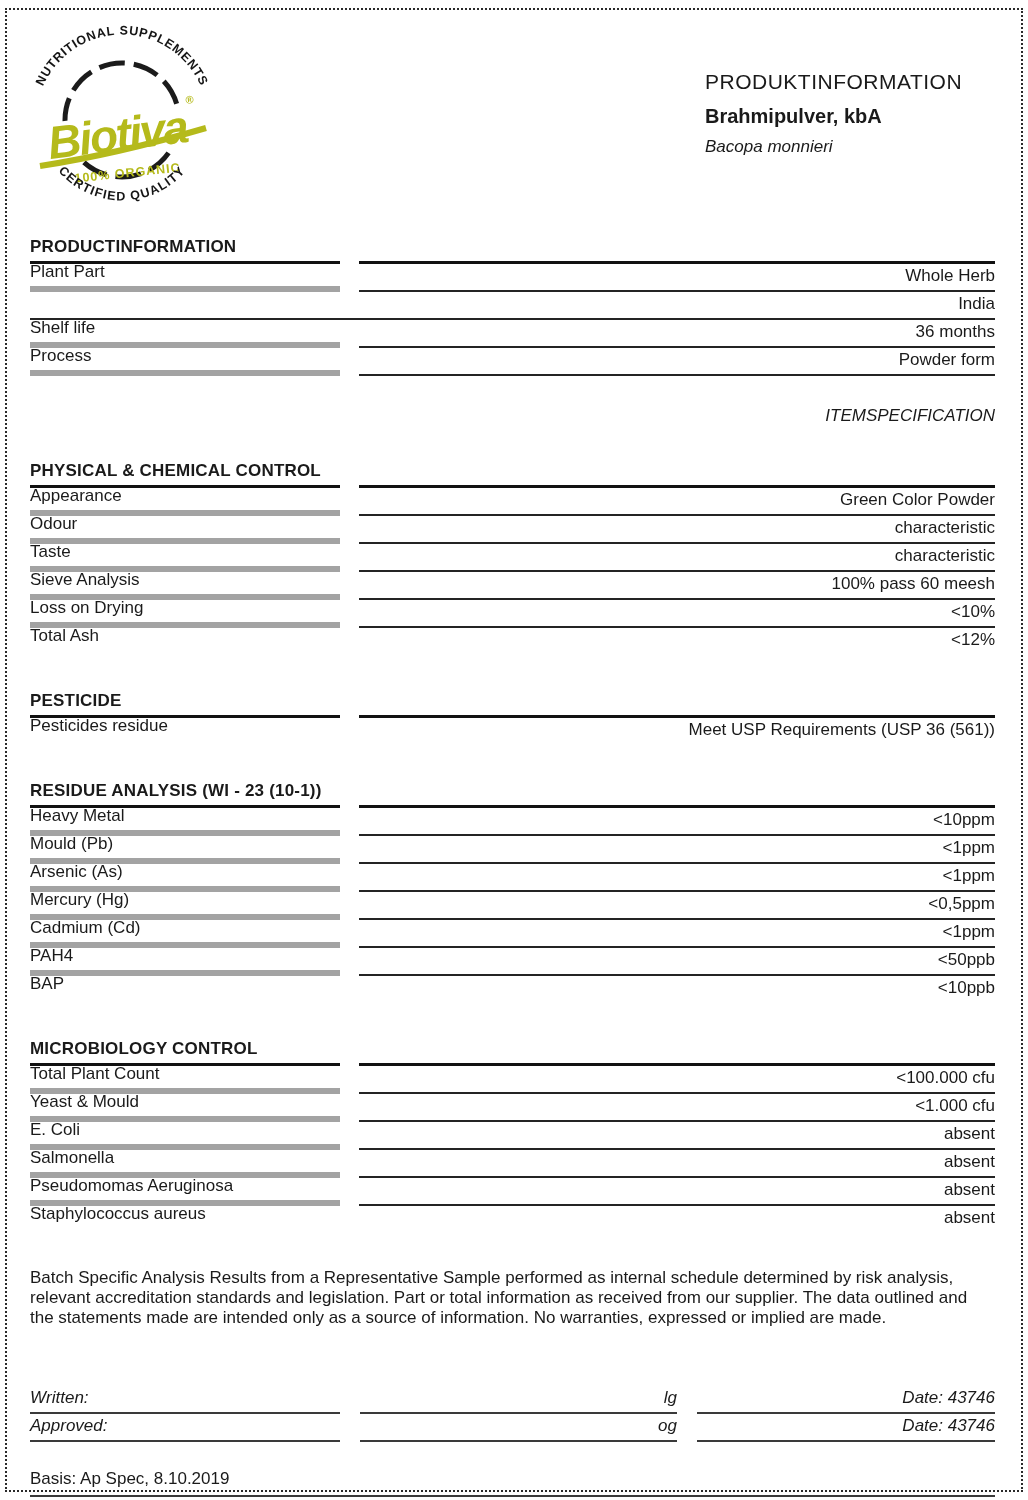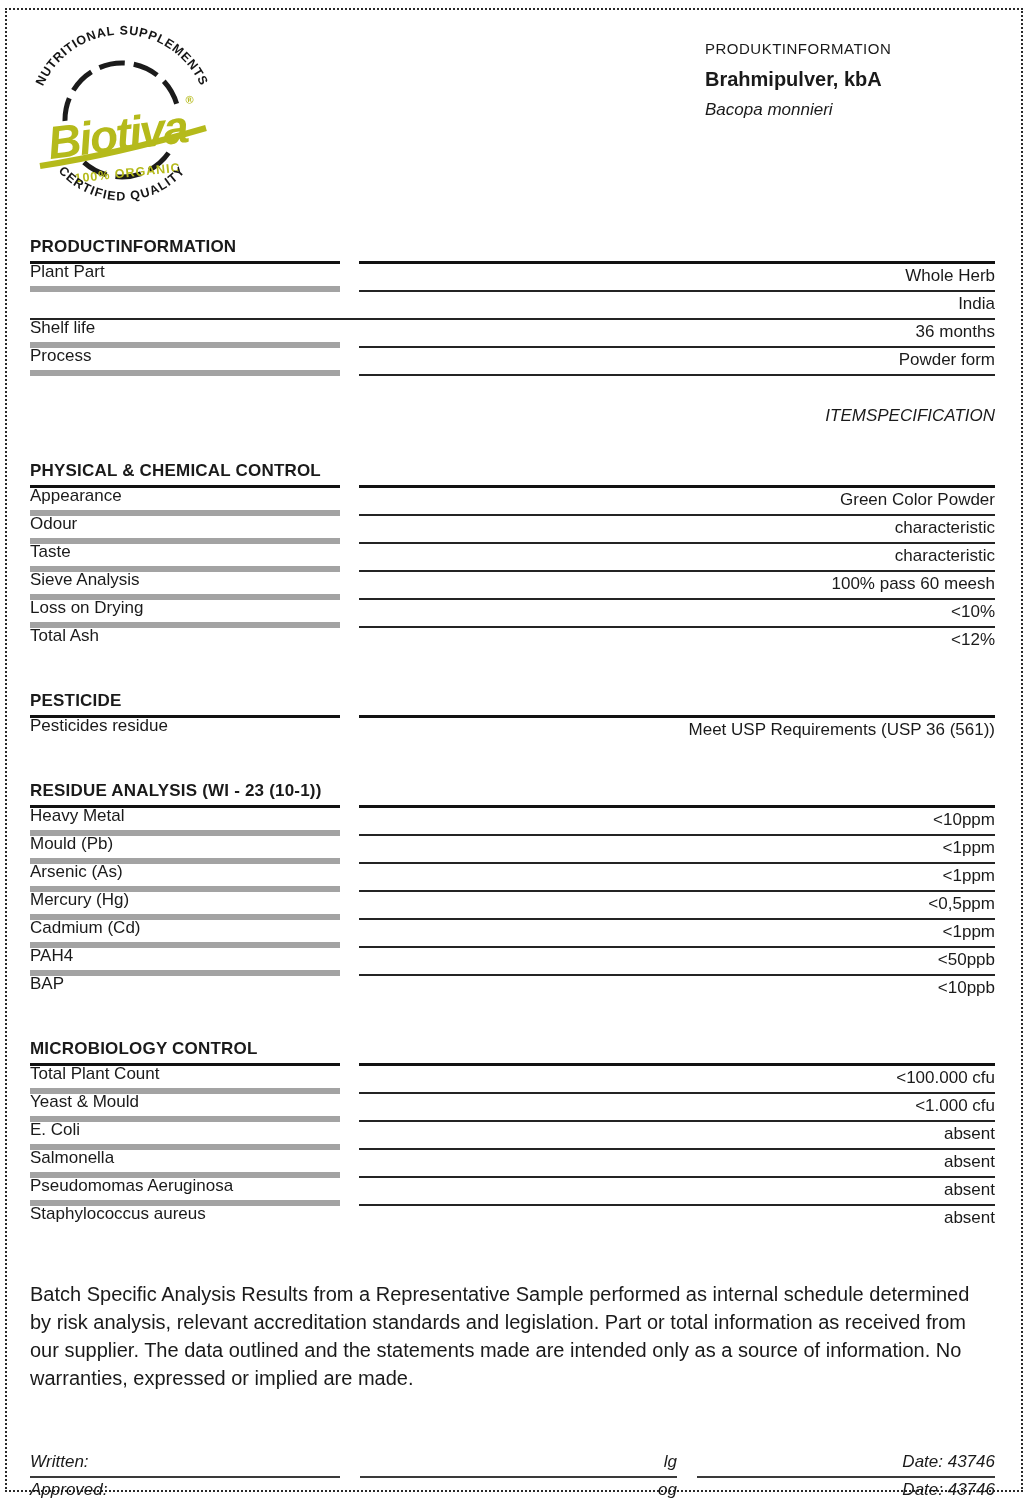--- a/index.html
+++ b/index.html
@@ -11,39 +11,39 @@
   .dotted-frame {
     position:absolute; left:5px; right:5px; top:8px; bottom:8px;
     border:2px dotted #2a2a2a; pointer-events:none;
   }
   .content { position:absolute; left:0; top:0; width:1028px; padding:0 33px 0 30px; box-sizing:border-box; }
 
   
   .header-area { position:relative; height:210px; }
   .logo-wrap { position:absolute; left:2px; top:20px; }
   .doc-head { position:absolute; left:675px; top:40px; width:290px; }
-  .doc-title { font-size:15px; letter-spacing:0.5px; }
+  .doc-title { font-size:21px; letter-spacing:0.5px;margin-top:30px; }
   .doc-product { font-size:20px; font-weight:bold; margin-top:11px; }
   .doc-botanical { font-size:17px; font-style:italic; margin-top:9px; }
 
   
   .section { margin-top:36px; }
   #first-section-slot .section { margin-top:28px; }
   .sec-head { display:flex; gap:19px; align-items:flex-end; height:26px; }
   .sec-title { width:310px; box-sizing:border-box; font-size:17px; font-weight:bold; letter-spacing:0.2px;
                border-bottom:3px solid #111; padding-bottom:4px; white-space:nowrap; }
   .sec-line { flex:1; border-bottom:3px solid #111; }
   .row { display:flex; gap:19px; height:28px; align-items:flex-end; font-size:17px; }
   .cell-l { width:310px; box-sizing:border-box; border-bottom:6px solid #a3a3a3; padding-bottom:4px; white-space:nowrap; }
   .cell-r { flex:1; border-bottom:2px solid #242424; padding-bottom:4px; text-align:right; white-space:nowrap; }
   .row.no-u .cell-l, .row.no-u .cell-r { border-bottom-color:transparent; }
 
   .item-spec { margin-top:30px; display:flex; justify-content:flex-end; font-size:17px; font-style:italic; }
 
-  .disclaimer { margin-top:46px; font-size:20px; line-height:28px; width:960px; }
+  .disclaimer { margin-top:34px; font-size:17px; line-height:20px; width:960px; }
 
   .footer-block { margin-top:58px; }
   .f-row { display:flex; gap:20px; height:28px; align-items:flex-end; font-size:17px;font-style:italic; }
   .f-l { width:310px; box-sizing:border-box; border-bottom:2px solid #3a3a3a; padding-bottom:4px; }
   .f-m { width:317px; box-sizing:border-box; border-bottom:2px solid #3a3a3a; padding-bottom:4px; text-align:right; }
   .f-r { flex:1; border-bottom:2px solid #3a3a3a; padding-bottom:4px; text-align:right; }
 
   .basis { margin-top:27px; font-size:17px; border-bottom:2px solid #3a3a3a; padding-bottom:6px; }
 </style>
 </head>

